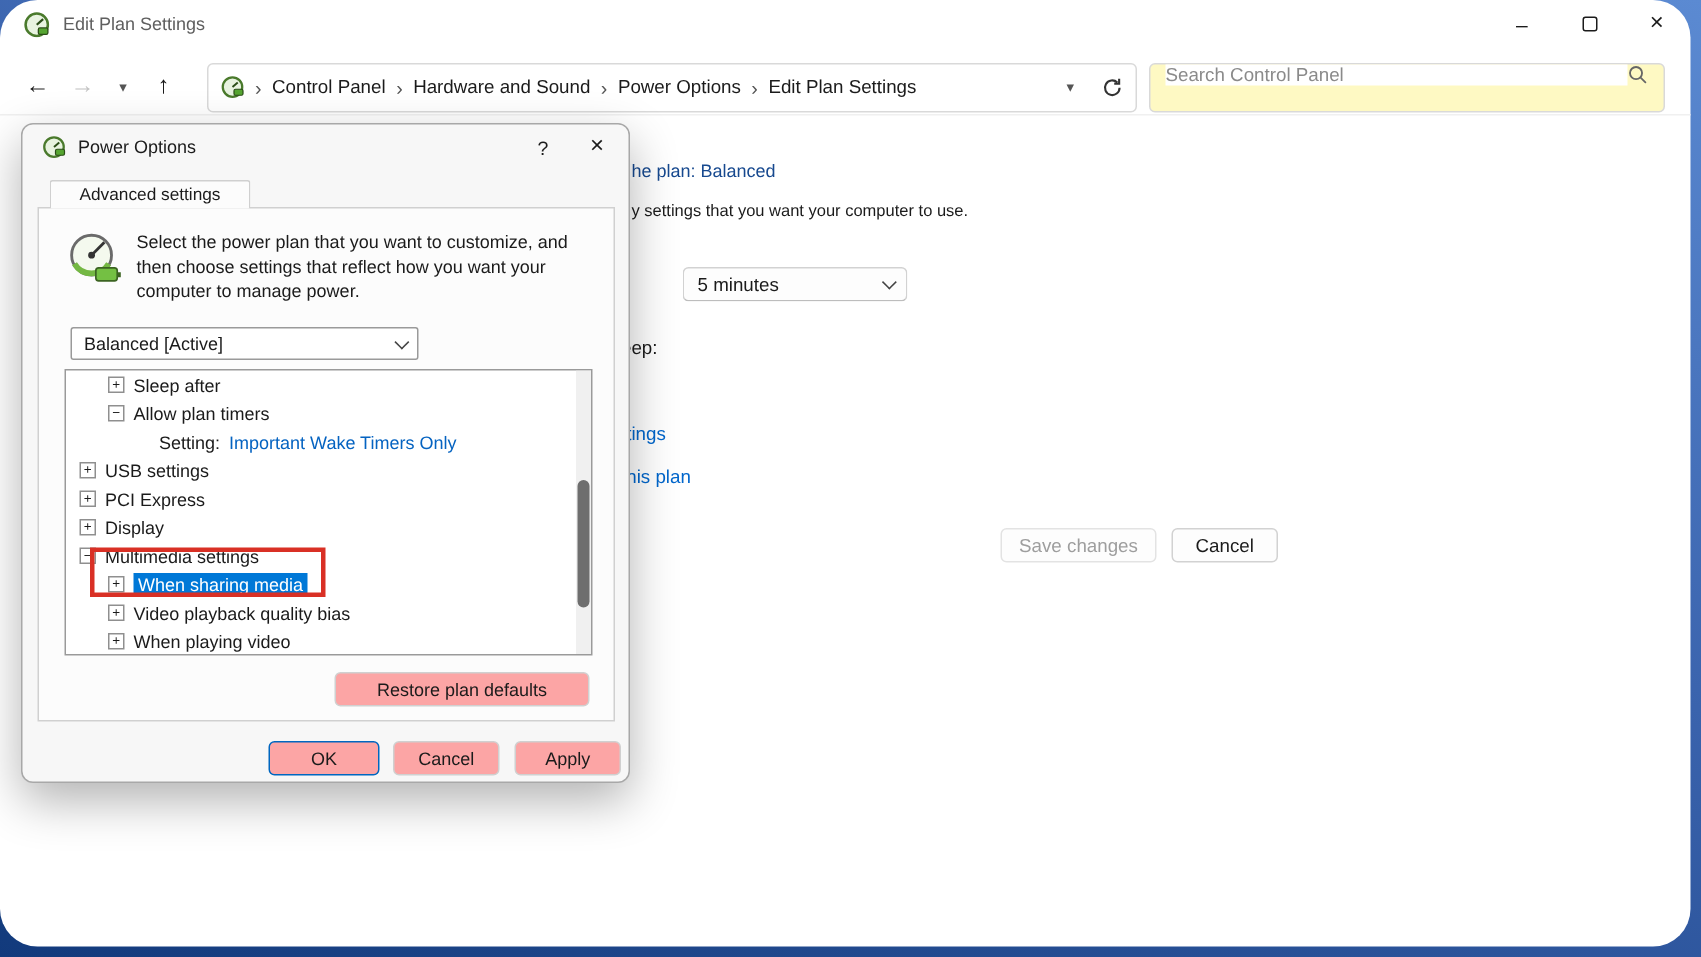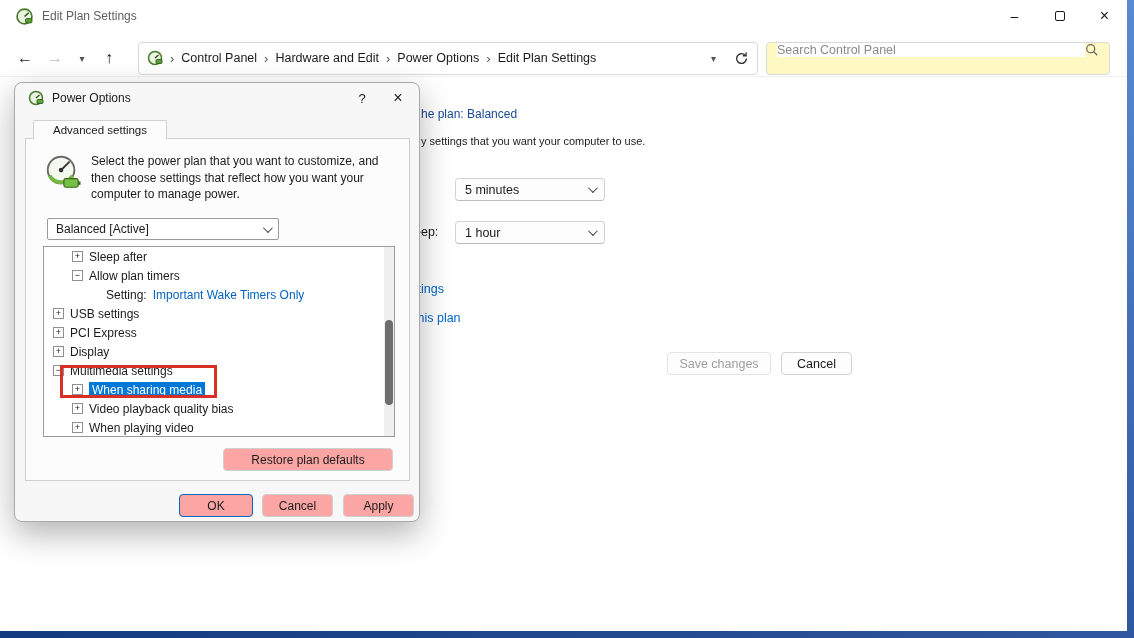--- a/index.html
+++ b/index.html
@@ -3,21 +3,21 @@
 <meta charset="utf-8">
 <style>
   * { margin:0; padding:0; box-sizing:border-box; }
   body { font-family:"Liberation Sans", sans-serif; }
   .stage {
     position:relative; width:1134px; height:638px; overflow:hidden;
     background:linear-gradient(200deg,#5b8ad2 0%,#3a63ad 45%,#123a7c 100%);
   }
   .window {
     position:absolute; left:0; top:0; width:1127px; height:631px;
-    background:#ffffff; z-index:1;
+    background:#ffffff; z-index:1;border-radius:25px;
   }
   
   .titlebar { position:absolute; left:0; top:0; width:100%; height:32px; display:flex; align-items:center; }
   .titlebar .appicon { margin-left:16px; width:17px; height:17px; }
   .titlebar .ttext { margin-left:9px; font-size:12px; color:#5f5f5f; }
   .wincontrols { position:absolute; right:0; top:0; height:32px; display:flex; }
   .wbtn { width:45px; height:32px; display:flex; align-items:center; justify-content:center; font-size:14px; color:#1b1b1b; }
   .maxbox { width:10px; height:10px; border:1px solid #1b1b1b; border-radius:2px; }
   .wbtn.close { font-size:16px; }
   
@@ -142,21 +142,21 @@
 
       <div class="addressbar">
         <svg width="16" height="16" viewBox="0 0 16 16">
           <circle cx="8" cy="8" r="6.5" fill="#e8f3e0" stroke="#4a7a2c" stroke-width="1.5"></circle>
           <path d="M8 8 L11.5 5" stroke="#2b4d18" stroke-width="1.3"></path>
           <rect x="9" y="9.5" width="6" height="4" rx="1" fill="#56a531" stroke="#2b4d18" stroke-width="0.8"></rect>
         </svg>
         <span class="crumb-sep">›</span>
         <span>Control Panel</span>
         <span class="crumb-sep">›</span>
-        <span>Hardware and Edit</span>
+        <span>Hardware and Sound</span>
         <span class="crumb-sep">›</span>
         <span>Power Options</span>
         <span class="crumb-sep">›</span>
         <span>Edit Plan Settings</span>
         <div class="addr-right">
           <span class="navglyph small" style="width:auto;">▾</span>
           <svg width="15" height="15" viewBox="0 0 16 16">
             <path d="M13.2 8a5.2 5.2 0 1 1-1.6-3.75" fill="none" stroke="#333" stroke-width="1.5"></path>
             <path d="M12.9 1.6 L12.9 5.1 L9.4 5.1" fill="none" stroke="#333" stroke-width="1.5"></path>
           </svg>
@@ -175,24 +175,20 @@
     <div class="heading">he plan: Balanced</div>
     <div class="subheading">y settings that you want your computer to use.</div>
 
     <div class="w11select" style="left:455px; top:178px;">
       <span>5 minutes</span>
       <span class="chev"></span>
     </div>
 
     <div class="fieldlabel" style="left:414px; top:225px;">eep:</div>
 
-    <div class="w11select" style="left:455px; top:221px;">
-      <span>1 hour</span>
-      <span class="chev"></span>
-    </div>
 
     <div class="plink" style="left:414px; top:282px;">ttings</div>
     <div class="plink" style="left:414px; top:311px;">this plan</div>
 
     <div class="w11btn disabled" style="left:667px; top:352px; width:104px;">Save changes</div>
     <div class="w11btn" style="left:781px; top:352px; width:71px;">Cancel</div>
   </div>
 
   <div class="dialog">
     <div class="dlg-title">

